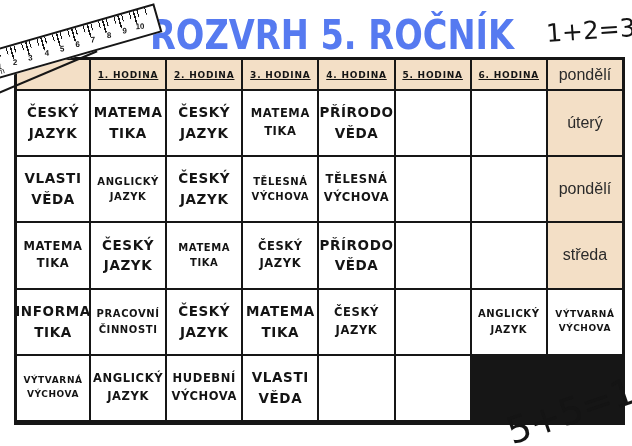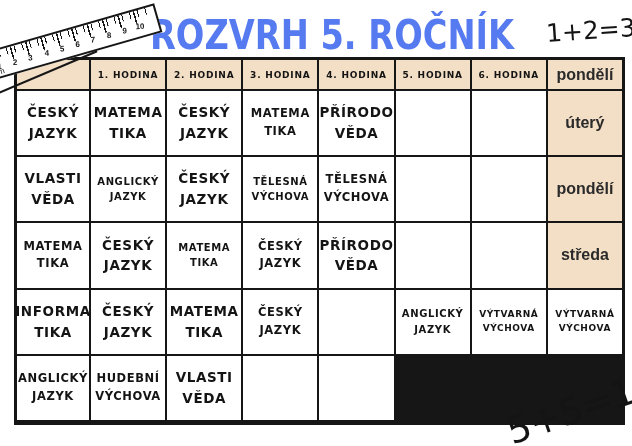--- a/index.html
+++ b/index.html
@@ -66,22 +66,23 @@
   }
   .cell {
     border:1px solid #161616; background:#ffffff;
     display:flex; align-items:center; justify-content:center;
     text-align:center; overflow:hidden;
   }
   .corner, .head, .day { background:#f3dfc6; }
   .head {
     font-size:9px; font-weight:700; letter-spacing:0.8px; color:#141414;
     font-family:"DejaVu Sans", sans-serif;
-  }
-  .day { font-size:16px; font-weight:700; color:#2a2a2a; }
+    text-decoration:underline;
+  }
+  .day { font-size:16px; font-weight:400; color:#2a2a2a; }
   .body {
     font-weight:800; color:#141414; letter-spacing:0.6px;
     line-height:1.55; white-space:pre-line;
     font-family:"DejaVu Sans", sans-serif;
   }
   .sz-lg { font-size:13.5px; }
   .sz-md { font-size:11.5px; }
   .sz-sm { font-size:10px; }
   .sz-xs { font-size:9px; }
 </style>
@@ -162,20 +163,22 @@
     <div class="cell body sz-md">ČESKÝ
 JAZYK</div>
     <div class="cell body sz-lg">PŘÍRODO
 VĚDA</div>
     <div class="cell body"></div>
     <div class="cell body"></div>
 
     <div class="cell day">středa</div>
     <div class="cell body sz-lg">INFORMA
 TIKA</div>
+    <div class="cell body sz-sm">PRACOVNÍ
+ČINNOSTI</div>
     <div class="cell body sz-lg">ČESKÝ
 JAZYK</div>
     <div class="cell body sz-lg">MATEMA
 TIKA</div>
     <div class="cell body sz-md">ČESKÝ
 JAZYK</div>
     <div class="cell body"></div>
     <div class="cell body sz-sm">ANGLICKÝ
 JAZYK</div>
 

